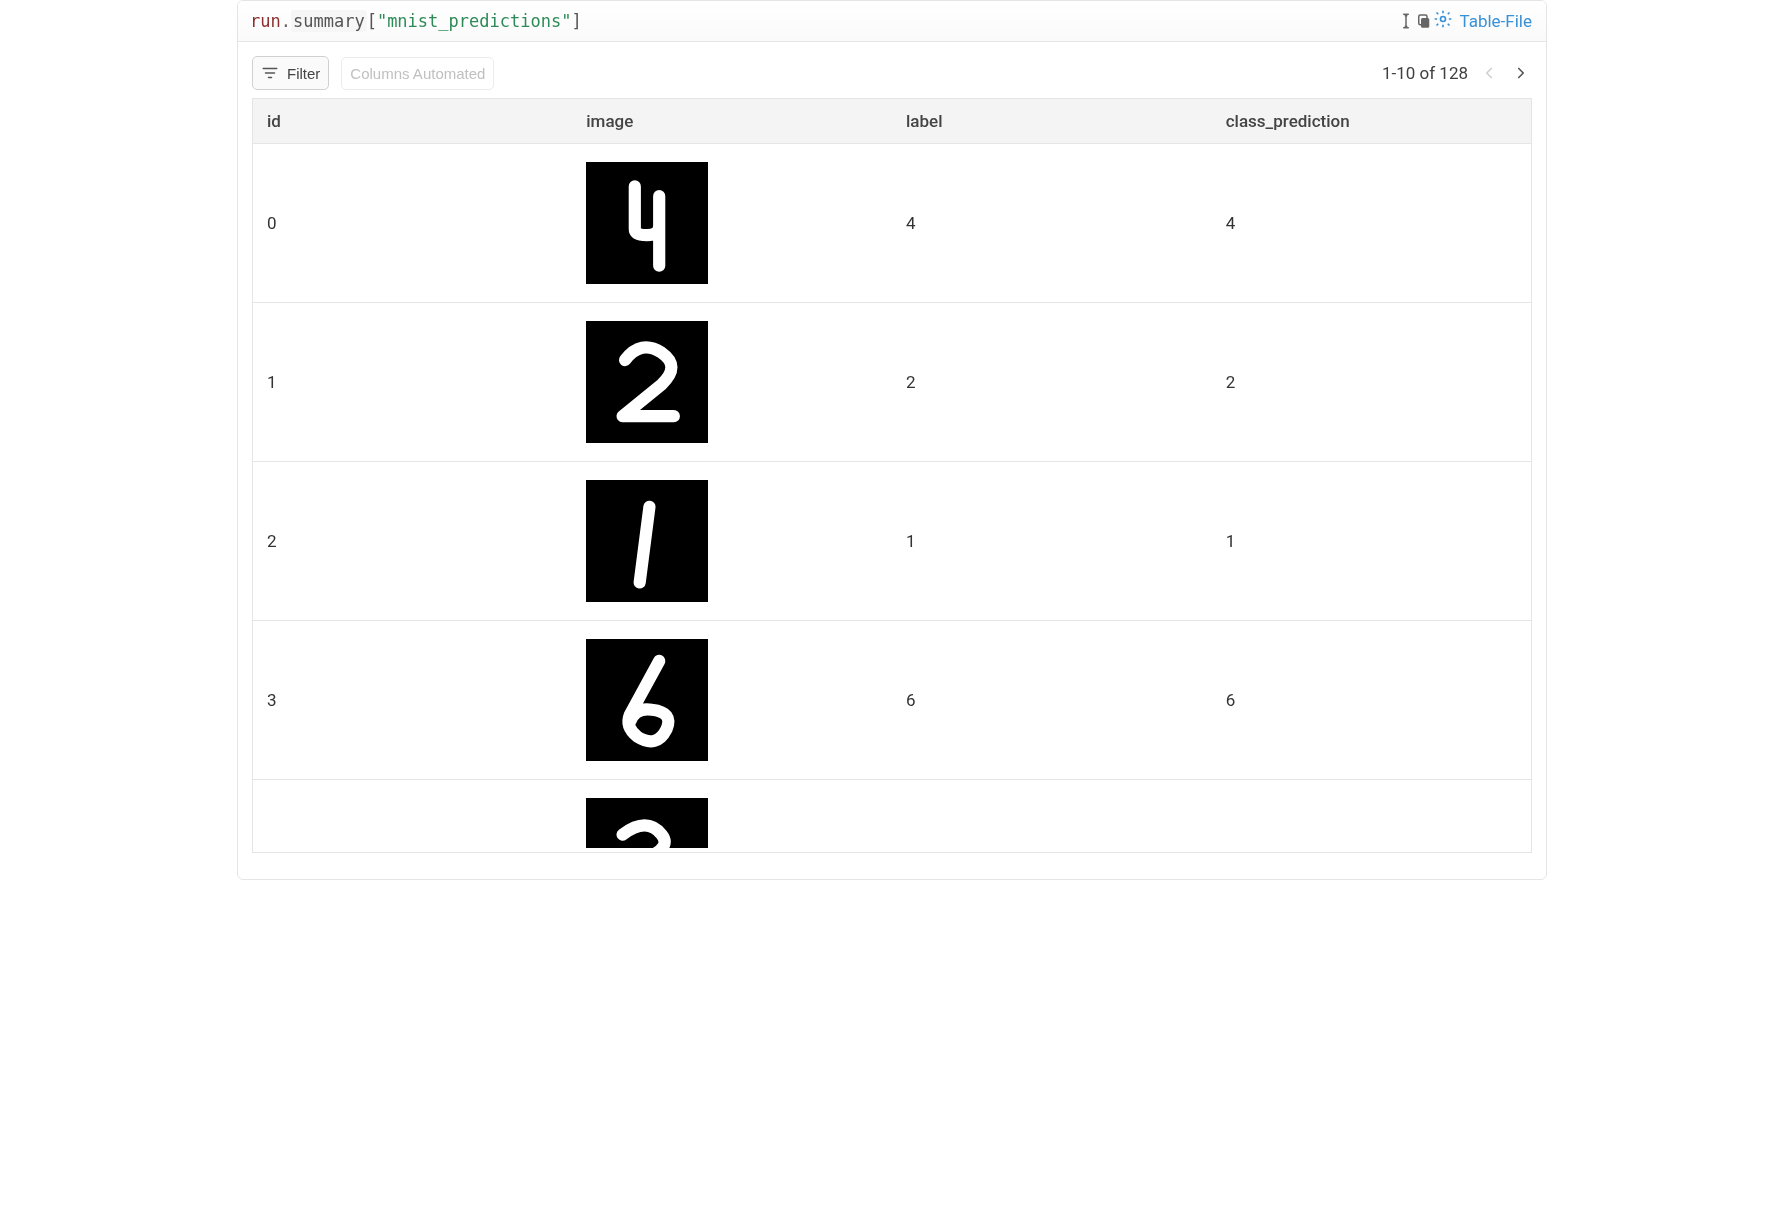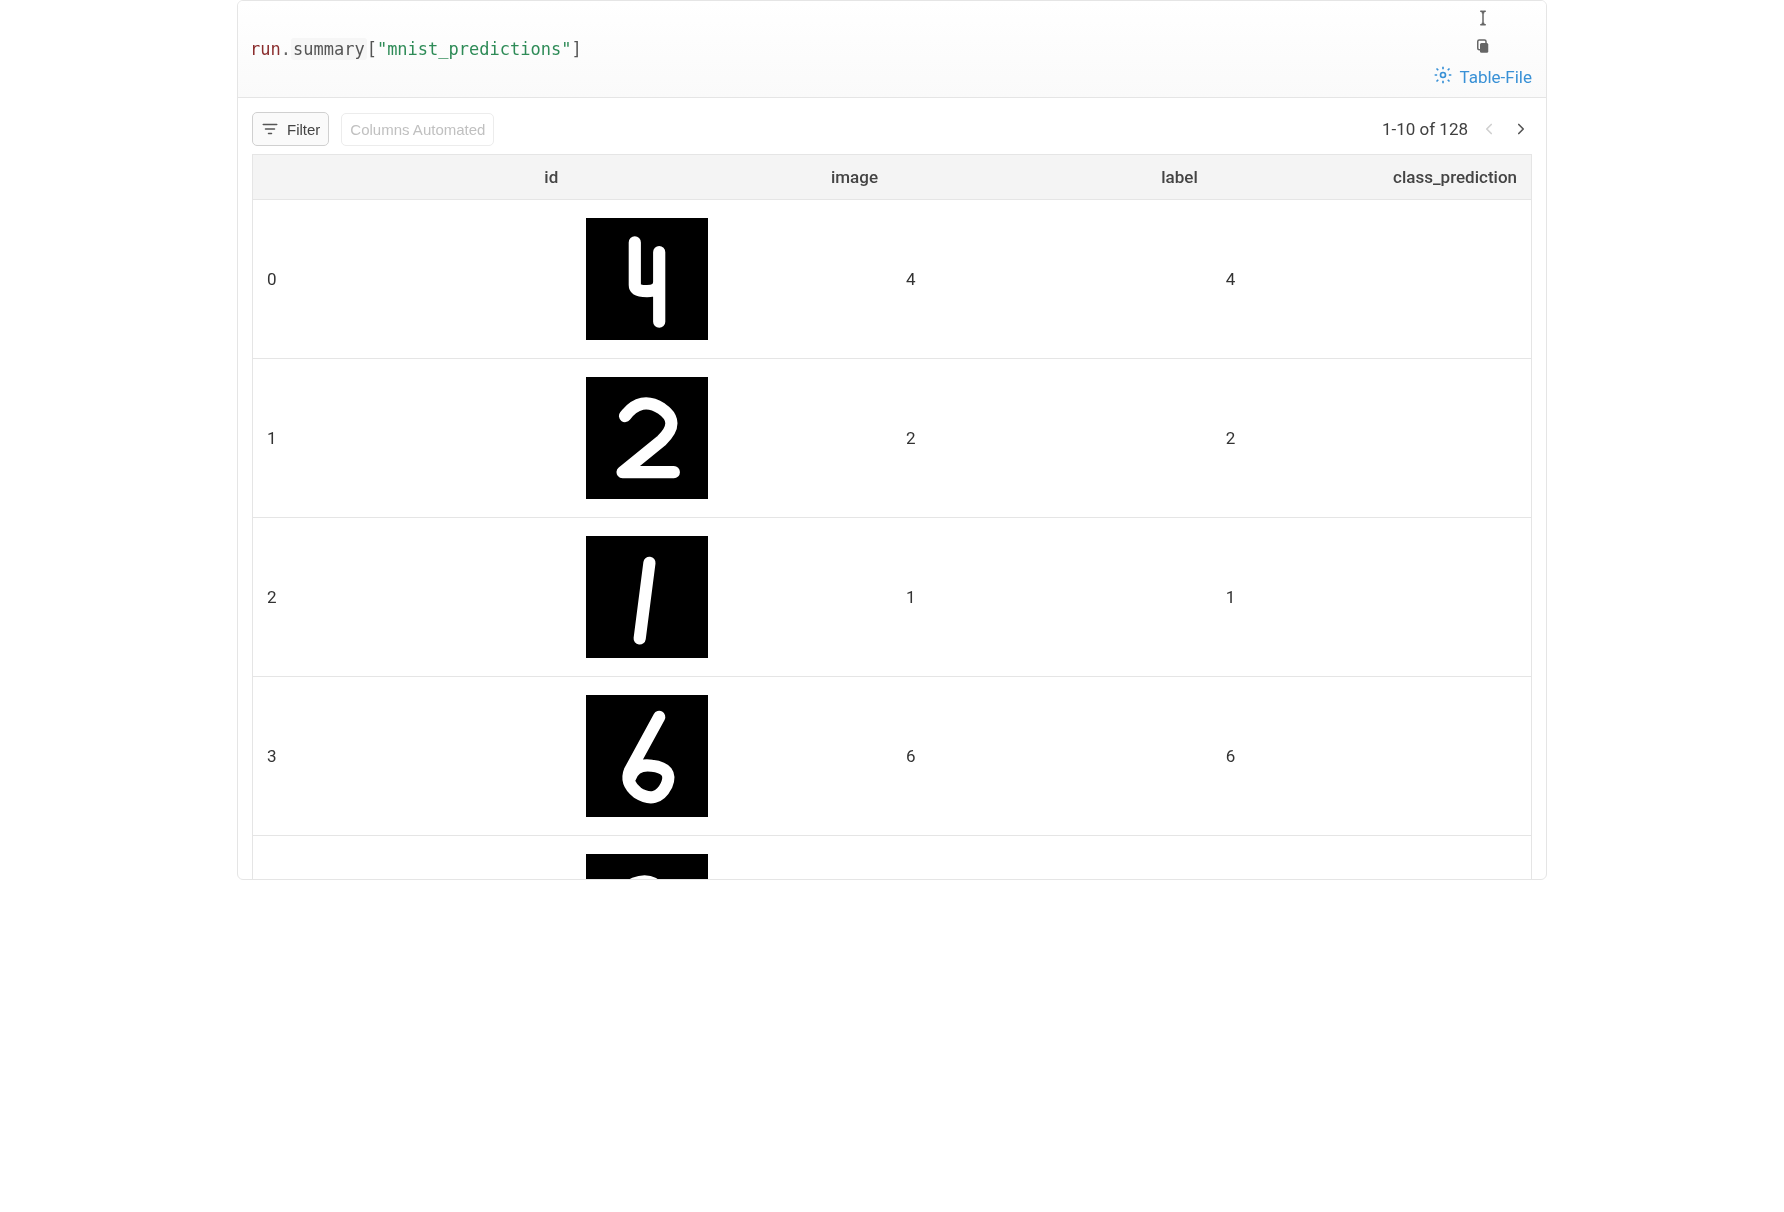--- a/index.html
+++ b/index.html
@@ -52,23 +52,21 @@
     background:var(--bg-gray);
     border-radius:3px;
     padding:1px 2px;
     text-align:right;
   }
   .cm-bracket { color:#555; }
   .cm-str { color:var(--code-green); }
   .code-tools {
     display:flex;
     align-items:center;
-    gap:10px;
     color:#777;
-    flex-direction:column;
   }
   .tool-btn {
     display:inline-flex;
     align-items:center;
     cursor:pointer;
     color:#666;
   }
   .table-file-link {
     color:var(--accent-blue);
     font-family: -apple-system, BlinkMacSystemFont, "Segoe UI", Roboto, "Helvetica Neue", Arial, sans-serif;
@@ -129,21 +127,21 @@
     overflow:auto;
     padding:0 14px 14px 14px;
   }
   table.data {
     width:100%;
     border-collapse:collapse;
     border:1px solid var(--border-color);
     font-size:17px;
   }
   table.data thead th {
-    text-align:right;
+    text-align:left;
     font-weight:500;
     color:#444;
     background:var(--header-gray);
     border-bottom:1px solid var(--border-color);
     padding:12px 14px;
   }
   table.data tbody td {
     border-top:1px solid var(--border-color);
     padding:14px;
     vertical-align:middle;

